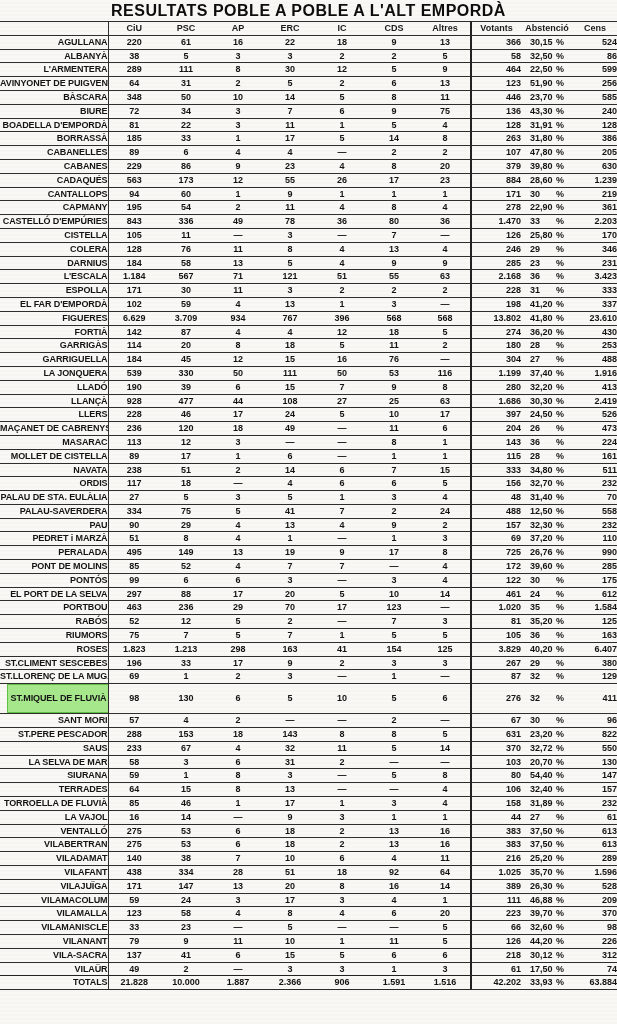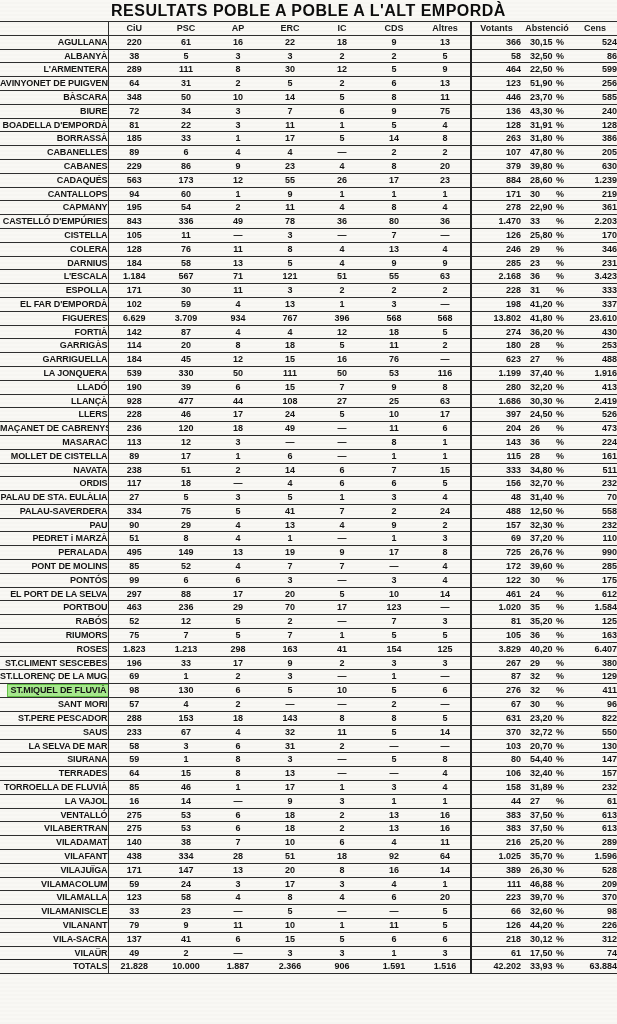--- a/index.html
+++ b/index.html
@@ -63,21 +63,21 @@
     width: 34px;
     justify-content: space-between;
   }
   td.cens { text-align: right; padding-right: 5px; font-weight: bold; }
   tr.totals td { border-top: 1px solid #222; }
   tr.totals td.name { font-size: 9px; }
   .hl {
     display: inline-block;
     background: #a6e78c;
     border: 1px solid #62bf45;
-    padding: 0 3px;
+    padding: 8px 3px;
     margin-right: -3px;
     line-height: 11px;
   }
   
   .page { background-image: linear-gradient(0deg, rgba(0,0,0,0.012) 50%, rgba(255,255,255,0) 50%); background-size: 4px 4px; }
 </style>
 </head>
 <body>
 
 <div class="page">
@@ -528,21 +528,21 @@
         </tr>
         <tr>
           <td class="name">GARRIGUELLA</td>
           <td class="party">184</td>
           <td class="party">45</td>
           <td class="party">12</td>
           <td class="party">15</td>
           <td class="party">16</td>
           <td class="party">76</td>
           <td class="party">—</td>
-          <td class="votants">623</td>
+          <td class="votants">304</td>
           <td class="abst">
             <span class="abst-wrap">
               <span>27</span>
               <span>%</span>
             </span>
           </td>
           <td class="cens">488</td>
         </tr>
         <tr>
           <td class="name">LA JONQUERA</td>

